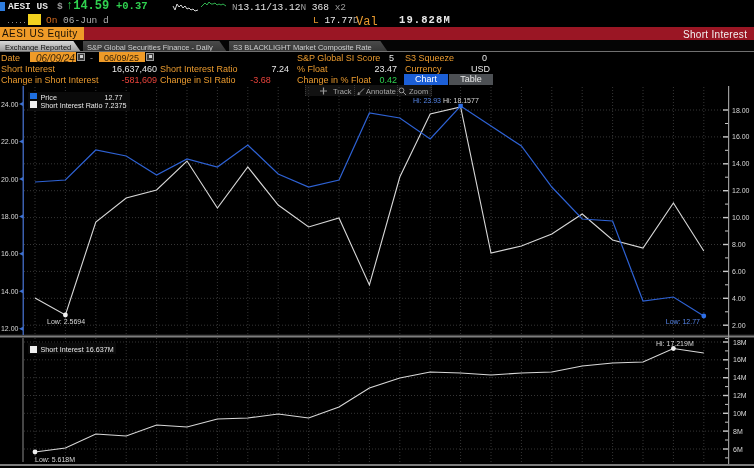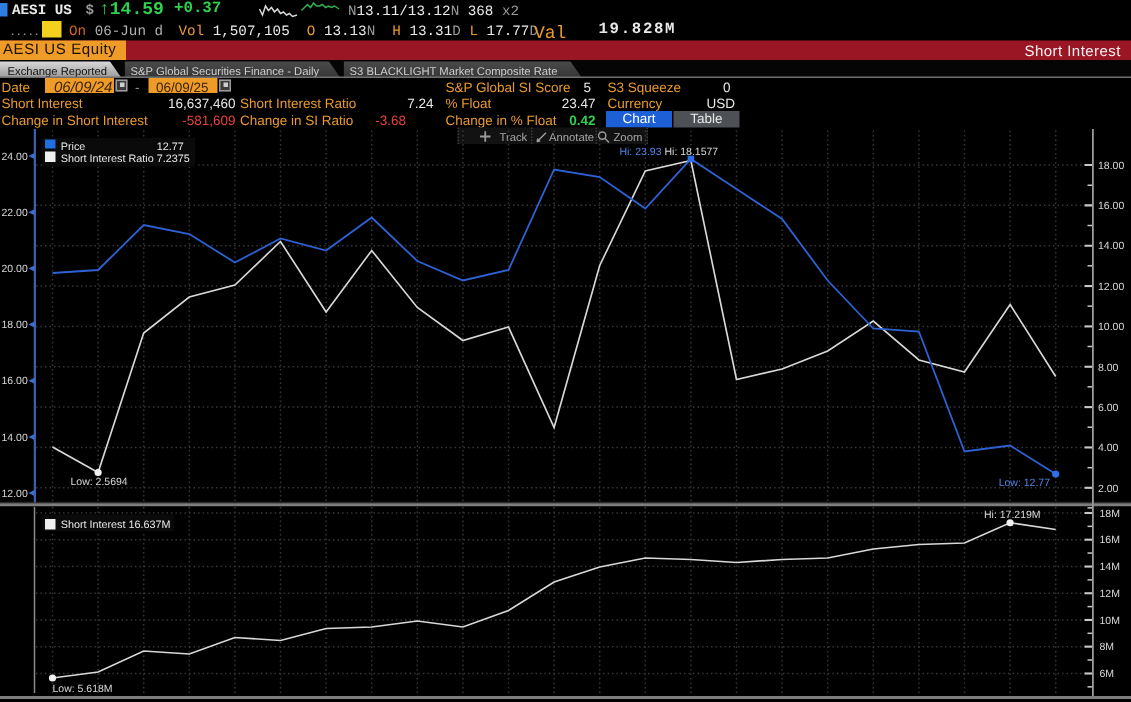--- a/index.html
+++ b/index.html
@@ -30,21 +30,20 @@
   <div class="ab mono" style="left:232px;top:2px;font-size:9.5px;color:#9a9a9a;">N<span class="wht">13.11/13.12</span>N <span class="wht">368</span> x2</div>
 
   <div class="ab gry" style="left:7px;top:17px;font-size:9px;letter-spacing:1px;">·····</div>
   <div class="ab" style="left:28px;top:13.5px;width:13px;height:11.5px;background:#f2d21f;">
      <svg width="13" height="11.5" viewBox="0 0 13 11.5">
         <circle cx="6.5" cy="5.7" r="4.1" fill="none" stroke="#1a1a1a" stroke-width="1.8"></circle>
         <line x1="6.5" y1="5.7" x2="6.5" y2="1.6" stroke="#1a1a1a" stroke-width="1.8"></line>
       </svg>
   </div>
   <div class="ab mono" style="left:46px;top:14.5px;font-size:9.5px;color:#d2691e;">On <span style="color:#b0b0b0;">06-Jun d</span></div>
-  <div class="ab mono amber" style="left:119px;top:14.5px;font-size:9.5px;">Vol <span class="wht">1,507,105</span>  O <span class="wht">13.13</span><span class="gry">N</span>  H <span class="wht">13.31</span><span class="gry">D</span></div>
   <div class="ab mono amber" style="left:313px;top:14.5px;font-size:9.5px;">L <span class="wht">17.77</span><span class="gry">D</span></div>
   <div class="ab mono amber" style="left:356px;top:14.5px;font-size:12px;">Val</div>
   <div class="ab mono wht" style="left:399px;top:13.5px;font-size:10.5px;font-weight:bold;letter-spacing:1.1px;">19.828M</div>
 
   <div class="ab" style="left:0;top:27px;width:754px;height:13px;background:#9a1624;"></div>
   <div class="ab" style="left:0;top:27px;width:84px;height:13px;background:#ef9b28;"></div>
   <div class="ab" style="left:2px;top:28px;font-size:10px;letter-spacing:0.4px;color:#1a1206;">AESI US Equity</div>
   <div class="ab" style="left:683px;top:28.5px;font-size:10px;letter-spacing:0.3px;color:#f2f2f2;">Short Interest</div>
 
   <div class="ab" style="left:0;top:40px;width:754px;height:12px;background:#050505;"></div>
@@ -76,21 +75,21 @@
   <div class="ab amber" style="left:297px;top:63.8px;font-size:9px;">% Float</div>
   <div class="ab wht r" style="left:340px;top:63.8px;width:57px;font-size:9px;">23.47</div>
   <div class="ab amber" style="left:405px;top:63.8px;font-size:9px;">Currency</div>
   <div class="ab wht r" style="left:433px;top:63.8px;width:57px;font-size:9px;">USD</div>
 
   <div class="ab amber" style="left:1px;top:74.8px;font-size:9px;">Change in Short Interest</div>
   <div class="ab red r" style="left:100px;top:74.8px;width:57px;font-size:9px;">-581,609</div>
   <div class="ab amber" style="left:160px;top:74.8px;font-size:9px;">Change in SI Ratio</div>
   <div class="ab red r" style="left:232px;top:74.8px;width:57px;font-size:9px;text-align:center;">-3.68</div>
   <div class="ab amber" style="left:297px;top:74.8px;font-size:9px;">Change in % Float</div>
-  <div class="ab grn r" style="left:340px;top:74.8px;width:57px;font-size:9px;font-weight:bold;">0.42</div>
+  <div class="ab grn r" style="left:340px;top:74.8px;width:57px;font-size:9px;">0.42</div>
   <div class="ab" style="left:404px;top:74.3px;width:44px;height:11px;background:#1c5fd6;color:#fff;font-size:9px;text-align:center;line-height:11px;">Chart</div>
   <div class="ab" style="left:449px;top:74.3px;width:44px;height:11px;background:#4d5054;color:#e8e8e8;font-size:9px;text-align:center;line-height:11px;">Table</div>
 
   <div class="ab" style="left:305px;top:84.5px;width:127px;height:11.5px;background:#121212;"></div>
   <div class="ab" style="left:305px;top:84.5px;width:1px;height:11.5px;border-left:1px dotted #3a3a3a;"></div>
   <div class="ab" style="left:354px;top:84.5px;width:1px;height:11.5px;border-left:1px dotted #3a3a3a;"></div>
   <div class="ab" style="left:397px;top:84.5px;width:1px;height:11.5px;border-left:1px dotted #3a3a3a;"></div>
   <div class="ab" style="left:431px;top:84.5px;width:1px;height:11.5px;border-left:1px dotted #3a3a3a;"></div>
   <svg class="ab" style="left:319px;top:86.5px;" width="113" height="9" viewBox="0 0 113 9">
     <path d="M4.5 0.5 V7.5 M1 4 H8" stroke="#9a9a9a" stroke-width="1.2" fill="none"></path>

